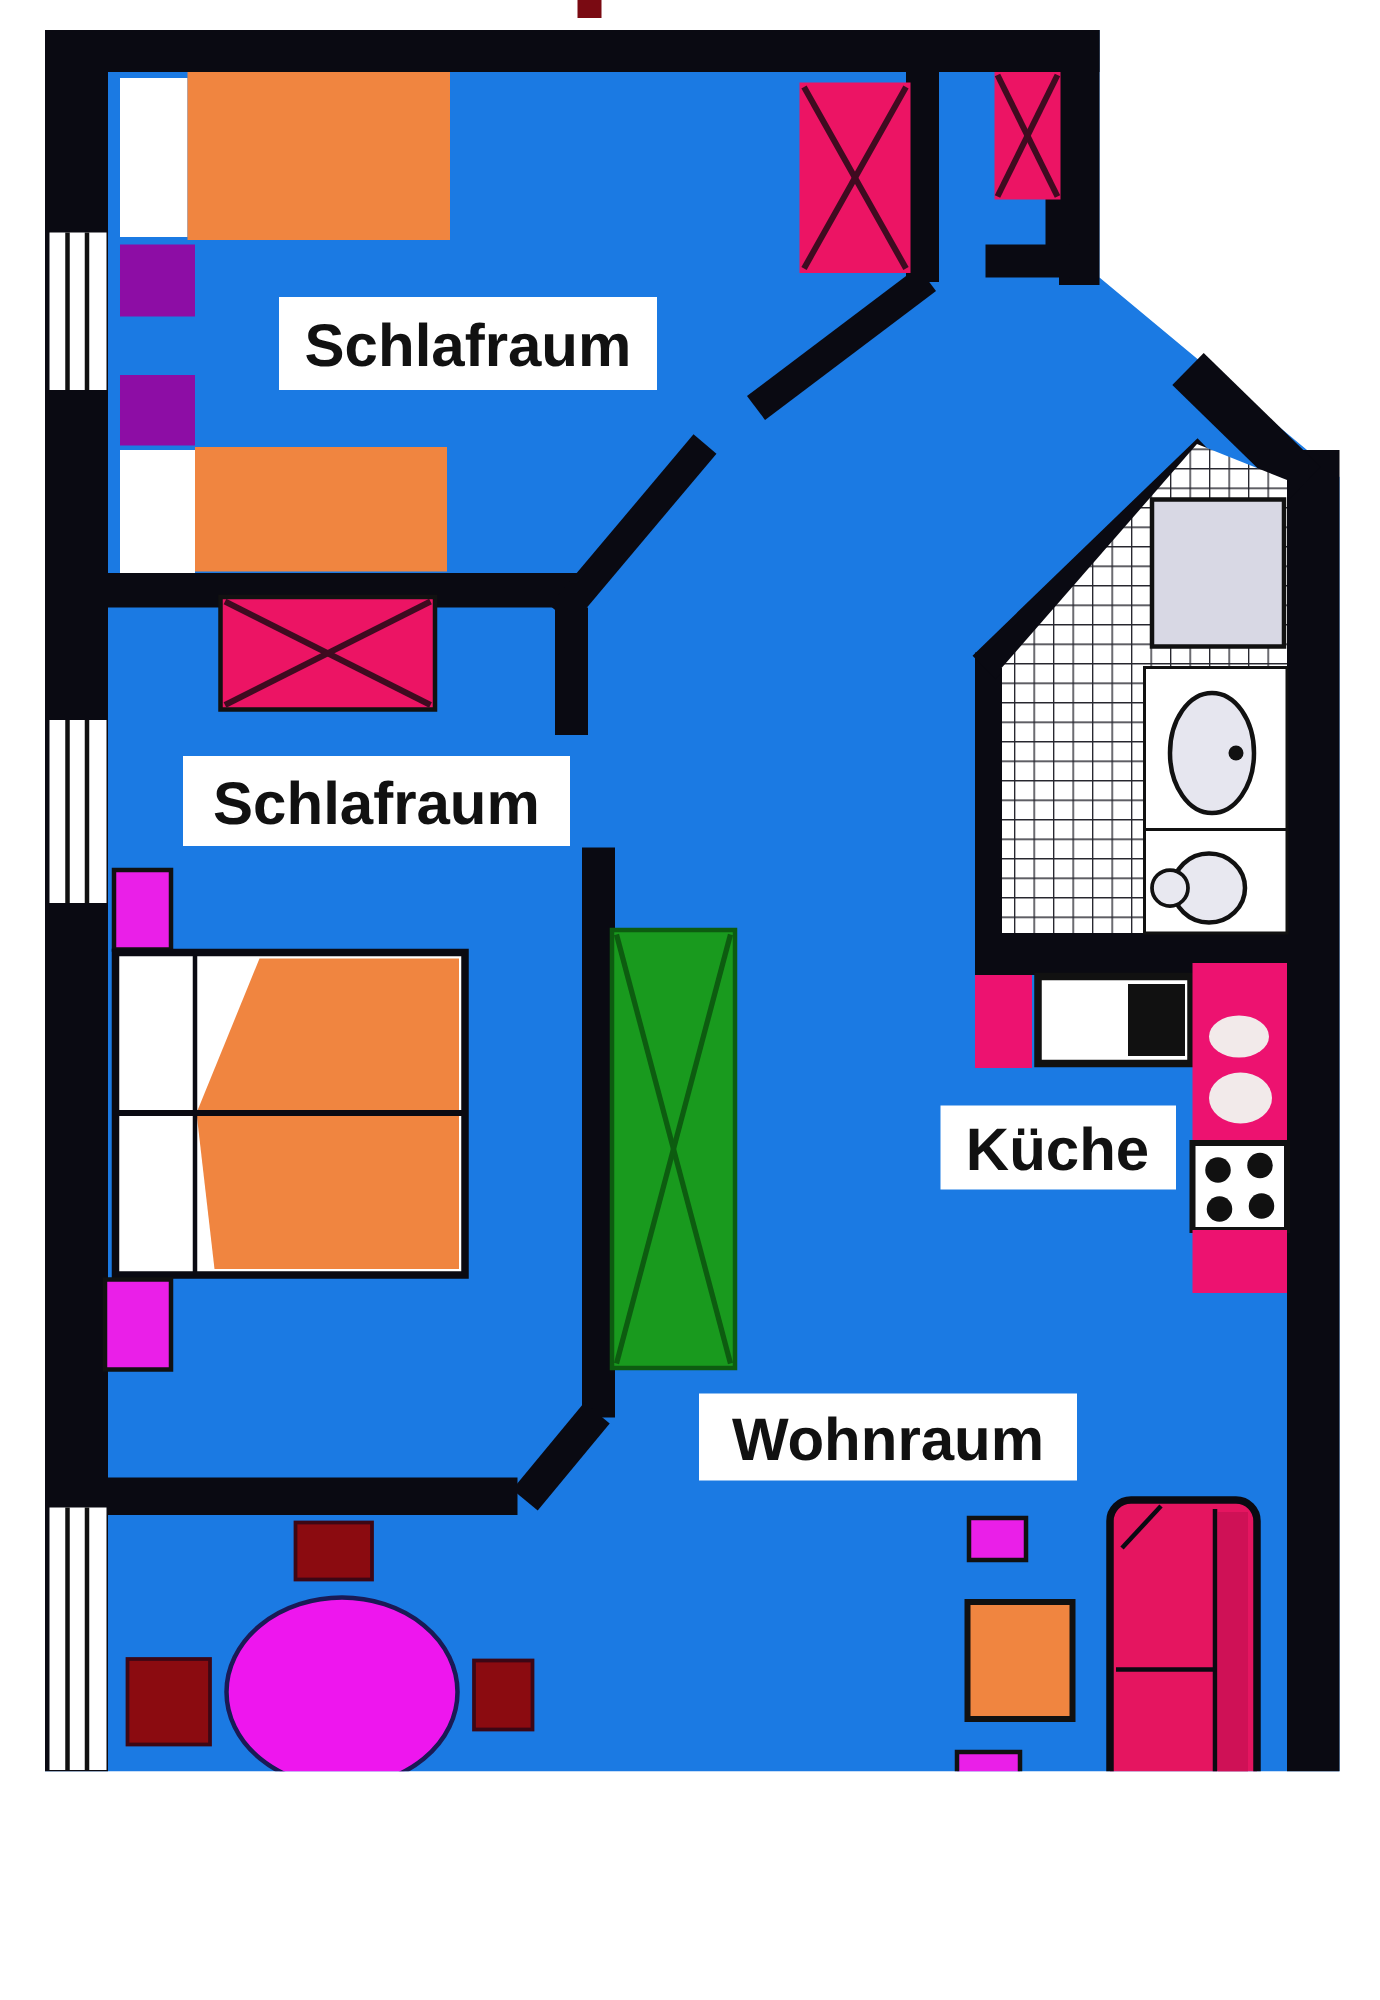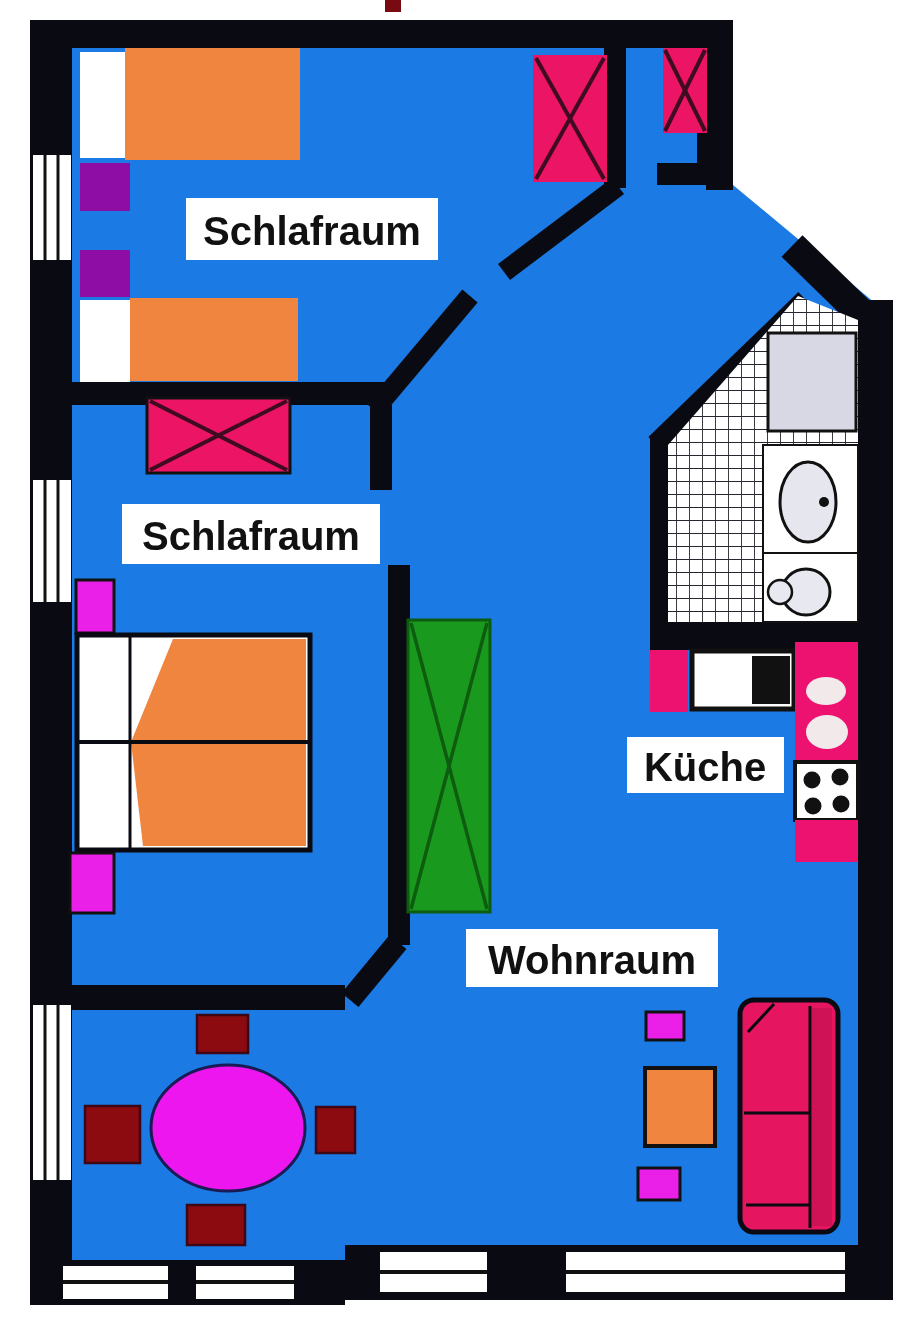--- a/index.html
+++ b/index.html
@@ -1,16 +1,16 @@
 <!DOCTYPE html>
 <html><head>
 <meta charset="utf-8">
 <style>
   html,body{margin:0;padding:0;background:#ffffff;}
-  #stage{position:relative;width:920px;height:1333px;background:#ffffff;overflow:hidden;}
+  #stage{position:relative;width:920px;height:1181px;background:#ffffff;overflow:hidden;}
   svg{position:absolute;left:0;top:0;}
   .room-label{font-family:"Liberation Sans","DejaVu Sans",sans-serif;font-weight:bold;font-size:40px;}
 </style>
 </head>
 <body>
 
 <div id="stage">
 <svg width="920" height="1333" viewBox="0 0 920 1333">
   <defs>
     <pattern id="tiles" width="13" height="13" patternUnits="userSpaceOnUse">

